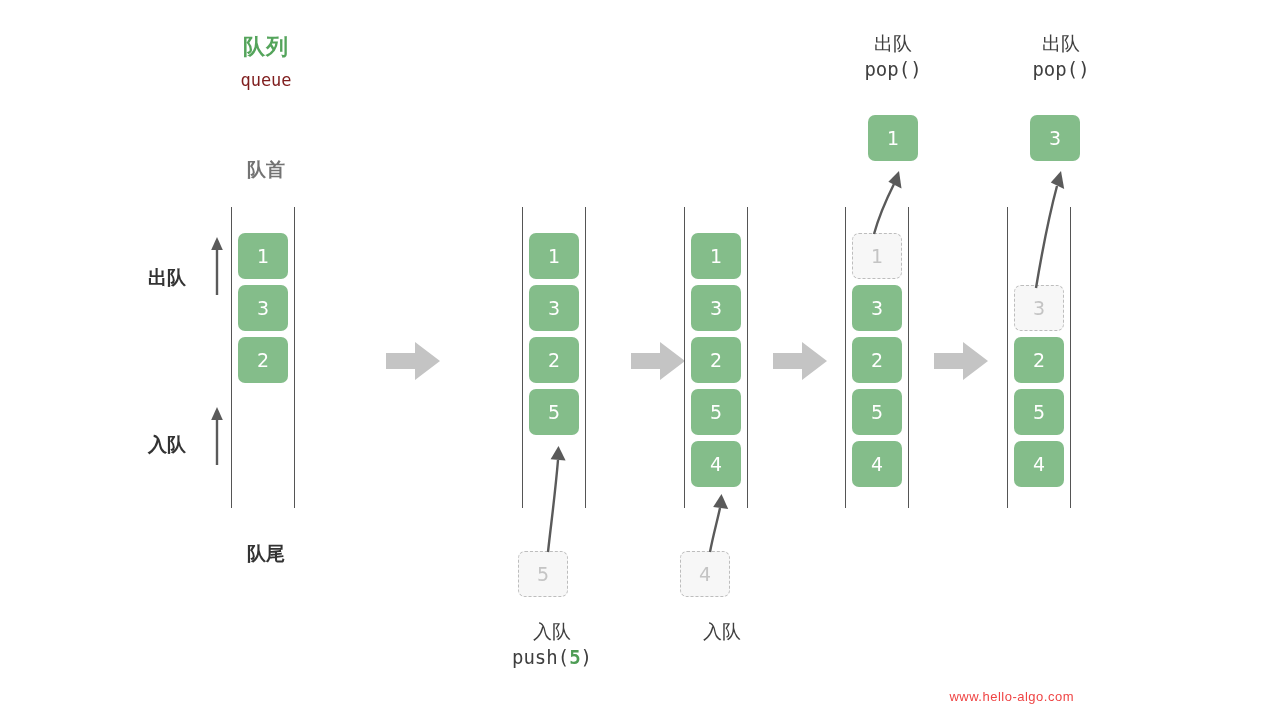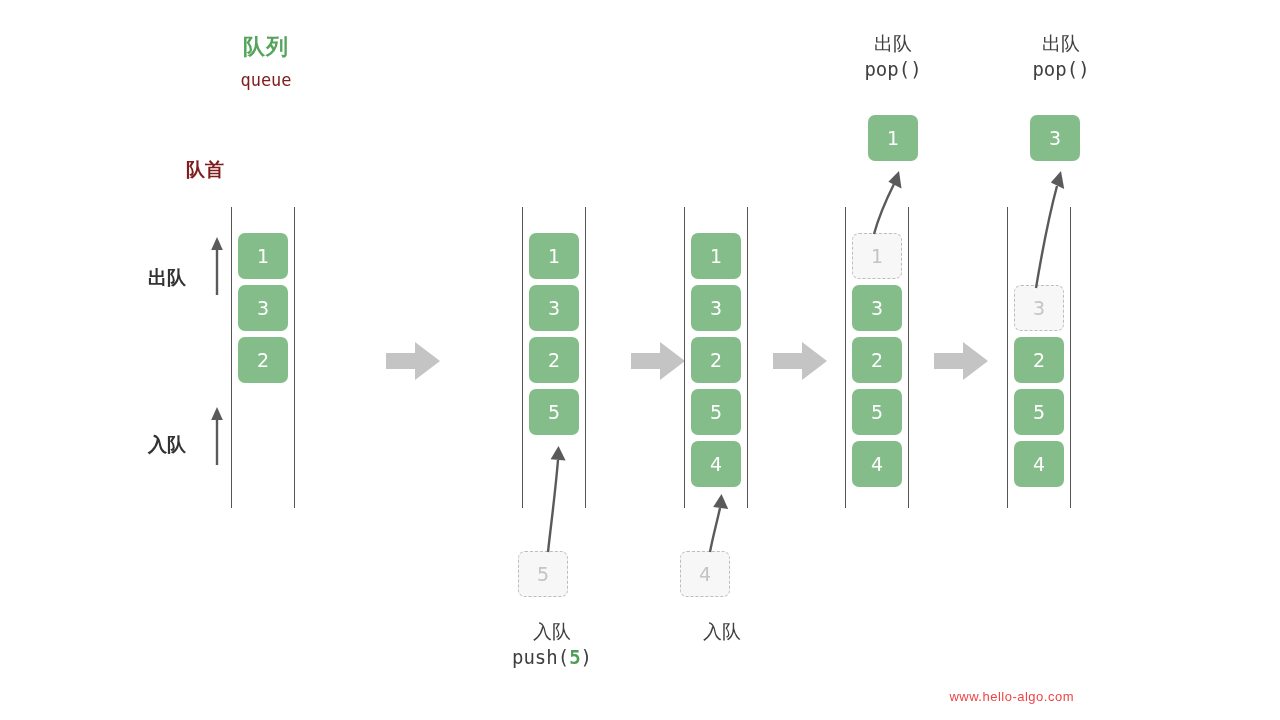--- a/index.html
+++ b/index.html
@@ -44,23 +44,24 @@
     text-align: center;
     font-size: 17px;
     font-family: "DejaVu Sans Mono", "Liberation Mono", monospace;
     color: #7f1d1d;
   }
   .head-label {
     position: absolute;
     left: 186px;
     top: 157px;
     width: 160px;
+    text-align: center;
     font-size: 19px;
     font-weight: bold;
-    color: #7f1d1d;
+    color: #737373;
   }
   .tail-label {
     position: absolute;
     left: 186px;
     top: 541px;
     width: 160px;
     text-align: center;
     font-size: 19px;
     font-weight: bold;
     color: #333333;
@@ -203,20 +204,21 @@
   }
 </style>
 </head>
 <body>
 
 <div class="stage">
 
   <div class="title-cn">队列</div>
   <div class="title-en">queue</div>
   <div class="head-label">队首</div>
+  <div class="tail-label">队尾</div>
 
   <div class="side-note pop-note">出队</div>
   <svg class="side-arrow pop-arrow" viewBox="0 0 22 62">
     <line x1="11" y1="60" x2="11" y2="12" stroke="#5a5a5a" stroke-width="2.4"></line>
     <polygon points="11,2 5.2,15 16.8,15" fill="#5a5a5a"></polygon>
   </svg>
 
   <div class="side-note push-note">入队</div>
   <svg class="side-arrow push-arrow" viewBox="0 0 22 62">
     <line x1="11" y1="60" x2="11" y2="12" stroke="#5a5a5a" stroke-width="2.4"></line>

